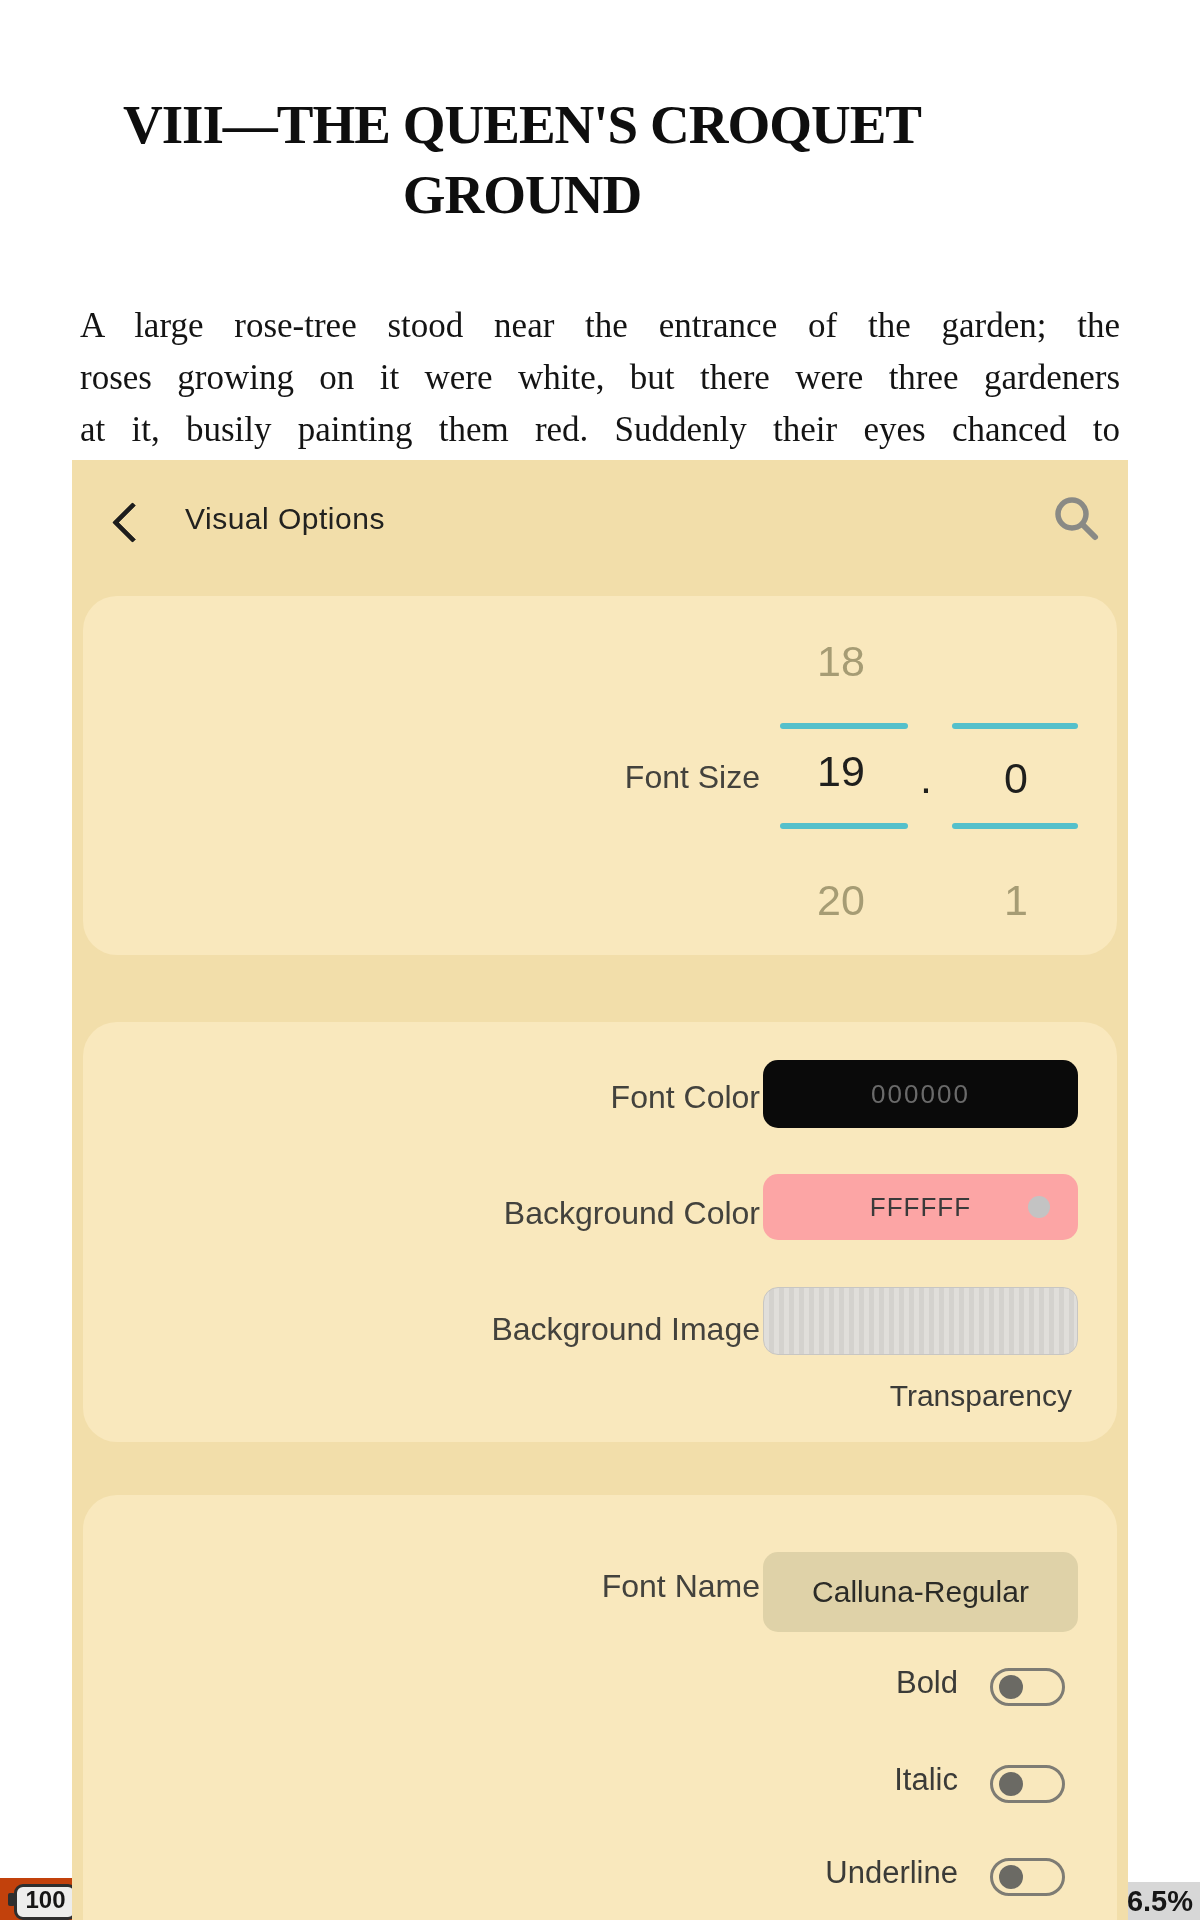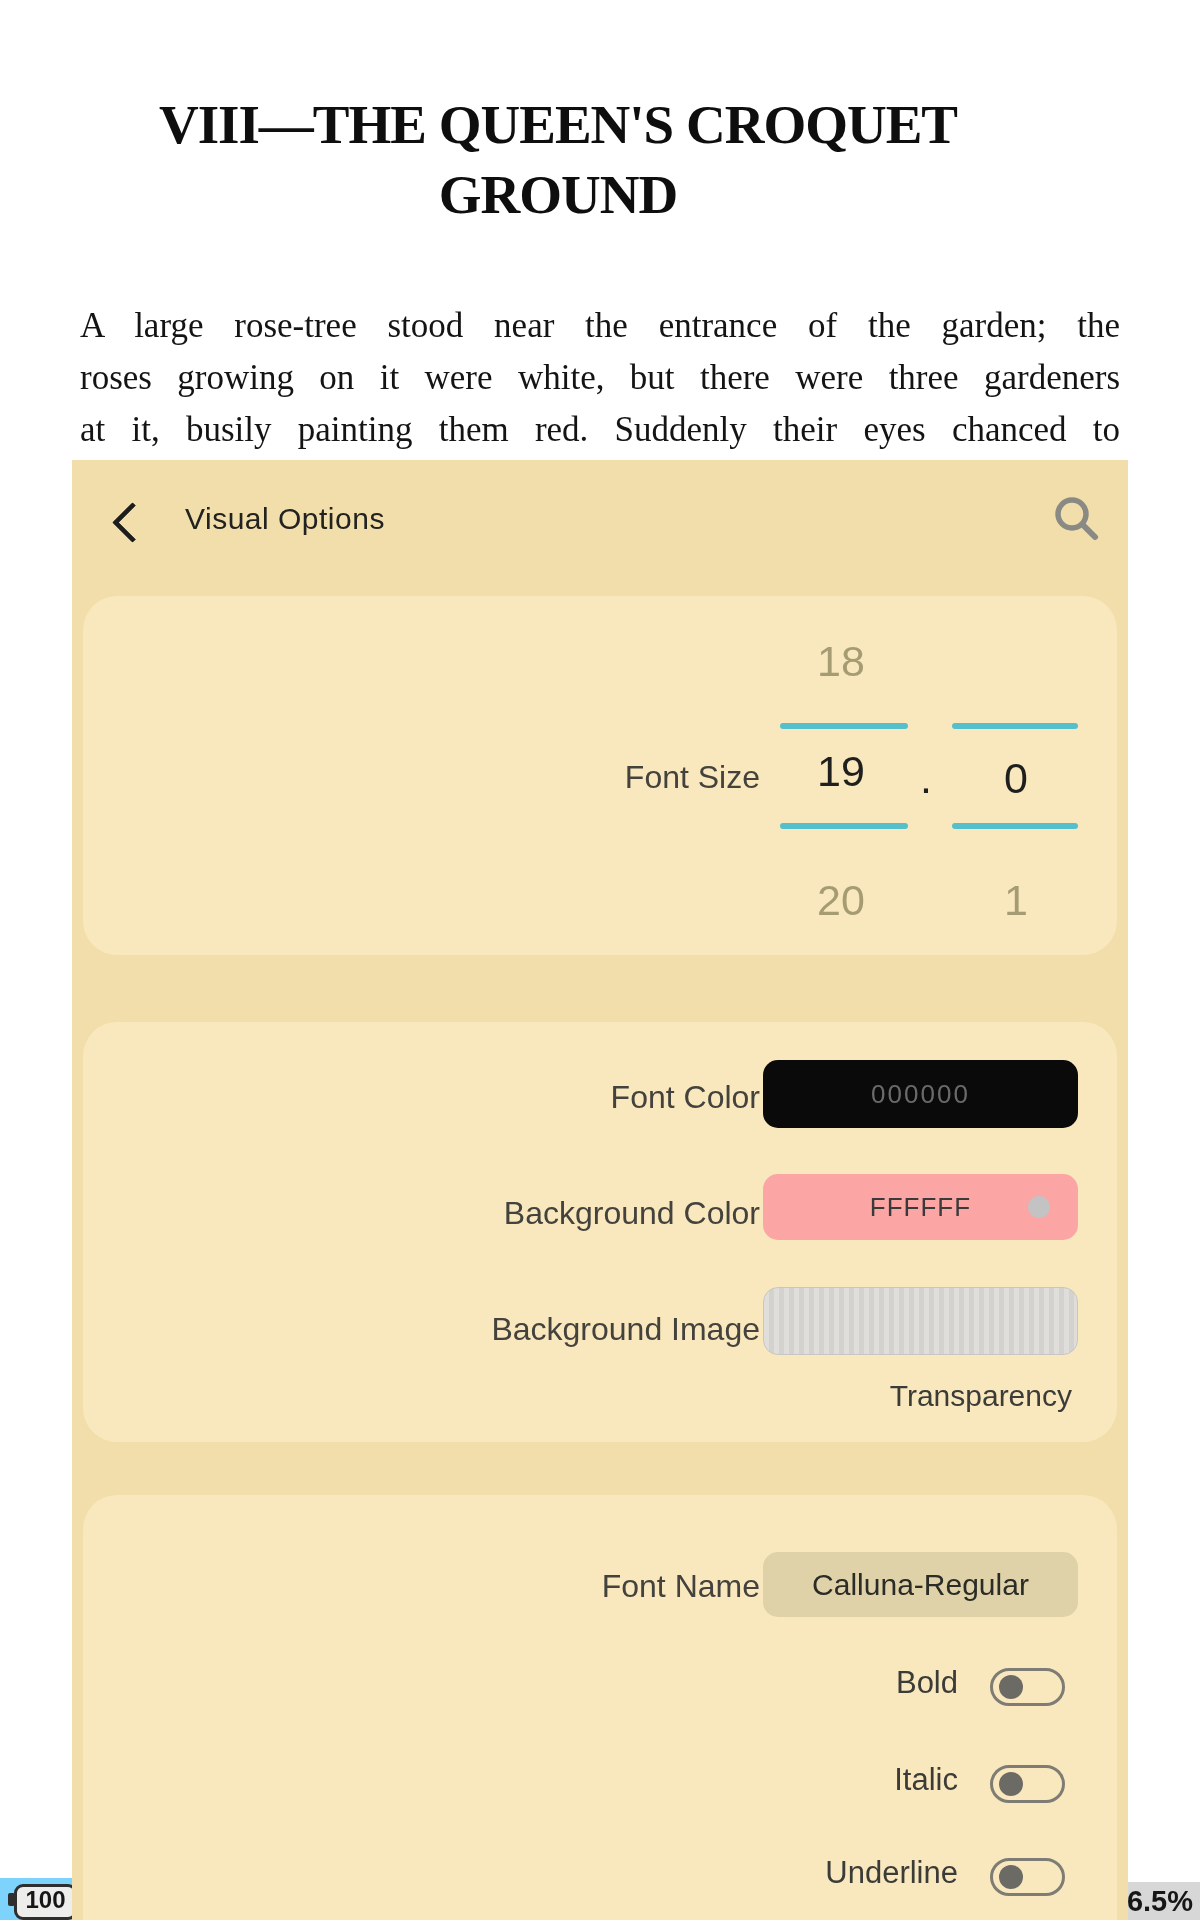--- a/index.html
+++ b/index.html
@@ -4,29 +4,29 @@
 <style>
   html,body { margin:0; padding:0; }
   body {
     width:1200px; height:1920px; position:relative; overflow:hidden;
     background:#ffffff; font-family:"Liberation Sans", sans-serif;
   }
   
   .book-title {
     position:absolute; left:0; top:90px; width:1044px; text-align:center;
     font-family:"Liberation Serif", serif; font-weight:700; color:#0e0e0e;
-    font-size:55px; line-height:70px; letter-spacing:-1px; z-index:1;padding-left:36px;
+    font-size:55px; line-height:70px; letter-spacing:-1px; z-index:1;
   }
   .book-para {
     position:absolute; left:80px; top:300px; width:1040px; z-index:1;
     font-family:"Liberation Serif", serif; font-size:35px; color:#141414;
   }
   .book-line { height:52px; line-height:52px; text-align:justify; text-align-last:justify;font-family:Liberation Serif, serif; }
   
-  .bat-box { position:absolute; left:0; top:1878px; width:78px; height:42px; background:#7dd3fc; z-index:2; }
+  .bat-box { position:absolute; left:0; top:1878px; width:78px; height:42px; background:#c2410c; z-index:2; }
   .battery {
     position:absolute; left:14px; top:6px; width:57px; height:30px;
     border:3px solid #2E2E2E; border-radius:9px; background:#EDEDEC;
     text-align:center; font-size:24px; font-weight:700; line-height:25px; color:#161616;
   }
   .bat-nub { position:absolute; left:8px; top:15px; width:7px; height:13px; background:#2E2E2E; border-radius:2px; }
   .progress-box {
     position:absolute; left:1098px; top:1882px; width:102px; height:38px; background:#D7D7D7; z-index:2;
     display:flex; align-items:center; justify-content:flex-end; padding-right:7px; box-sizing:border-box;
     font-size:29px; font-weight:700; color:#161616;
@@ -128,21 +128,21 @@
     </div>
 
     <div class="row-label" style="top:289px;">Background Image</div>
     <div class="value-btn btn-striped" style="top:265px;"></div>
 
     <div class="transparency">Transparency</div>
   </div>
 
   <div class="card card3">
     <div class="row-label" style="top:73px;">Font Name</div>
-    <div class="value-btn btn-tan" style="top:57px; height:65px;">
+    <div class="value-btn btn-tan" style="top:57px; height:80px;">
       <span>Calluna-Regular</span>
     </div>
 
     <div class="toggle-label" style="top:170px;">Bold</div>
     <div class="toggle" style="top:173px;">
       <div class="knob"></div>
     </div>
 
     <div class="toggle-label" style="top:267px;">Italic</div>
     <div class="toggle" style="top:270px;">

